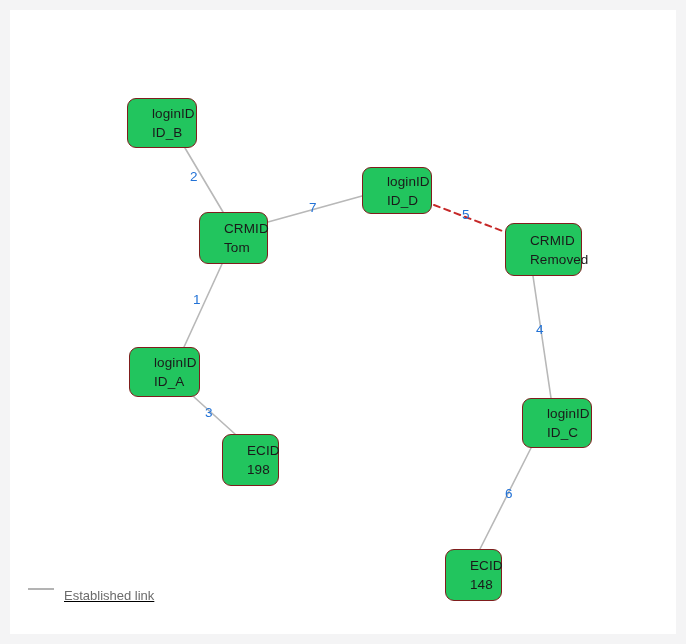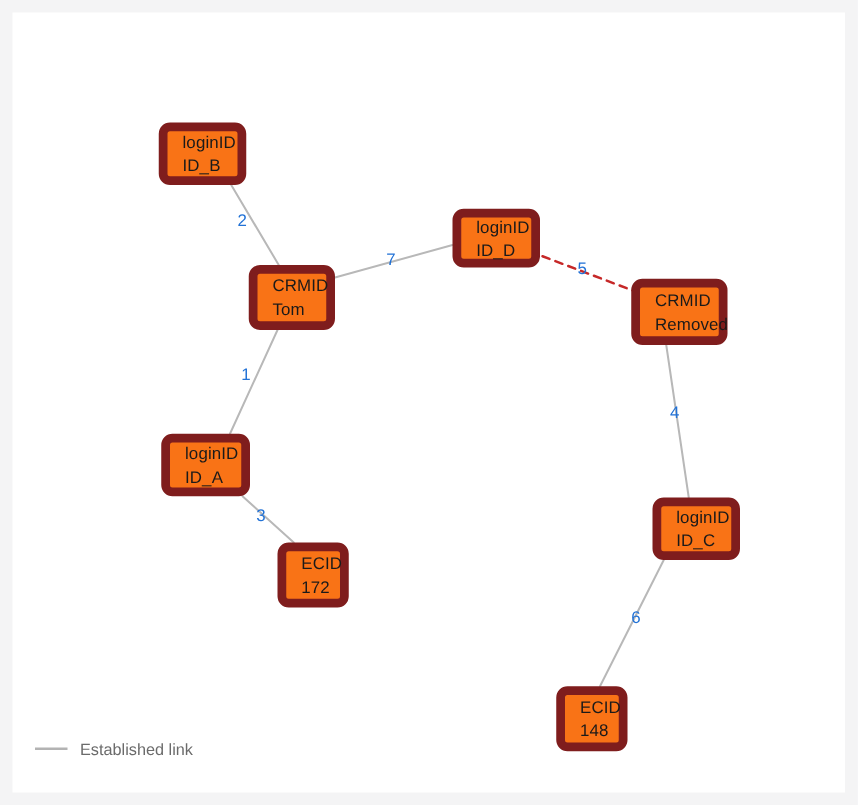--- a/index.html
+++ b/index.html
@@ -38,27 +38,27 @@
     position: absolute;
     left: 0;
     top: 0;
     width: 666px;
     height: 624px;
     overflow: visible;
   }
   .node {
     position: absolute;
     box-sizing: border-box;
-    background: #f97316;
-    border: 7px solid #7f1d1d;
+    background: #22c55e;
+    border: 1px solid #7f1d1d;
     border-radius: 9px;
     display: flex;
     flex-direction: column;
     justify-content: center;
-    padding-left: 12px;
+    padding-left: 24px;
     color: #1a1a1a;
     font-size: 13.5px;
     line-height: 19px;
     letter-spacing: 0.1px;
     z-index: 3;
   }
   .node .node-line {
     white-space: nowrap;
   }
   .edge-label {
@@ -70,22 +70,22 @@
     white-space: nowrap;
   }
   #legend {
     position: absolute;
     left: 18px;
     top: 578px;
     z-index: 5;
   }
   .legend-row {
     display: flex;
-    align-items: center;
     height: 22px;
+    text-decoration: underline;
   }
   .legend-swatch {
     width: 26px;
     height: 2px;
     margin-right: 10px;
     flex: 0 0 auto;
   }
   .legend-swatch.solid {
     background: #b3b3b3;
   }
@@ -133,21 +133,21 @@
           <div class="node" style="left: 495px; top: 213px; width: 77px; height: 53px;">
             <span class="node-line">CRMID</span>
             <span class="node-line">Removed</span>
           </div>
           <div class="node" style="left: 119px; top: 337px; width: 71px; height: 50px;">
             <span class="node-line">loginID</span>
             <span class="node-line">ID_A</span>
           </div>
           <div class="node" style="left: 212px; top: 424px; width: 57px; height: 52px;">
             <span class="node-line">ECID</span>
-            <span class="node-line">172</span>
+            <span class="node-line">198</span>
           </div>
           <div class="node" style="left: 512px; top: 388px; width: 70px; height: 50px;">
             <span class="node-line">loginID</span>
             <span class="node-line">ID_C</span>
           </div>
           <div class="node" style="left: 435px; top: 539px; width: 57px; height: 52px;">
             <span class="node-line">ECID</span>
             <span class="node-line">148</span>
           </div>
         </div>

